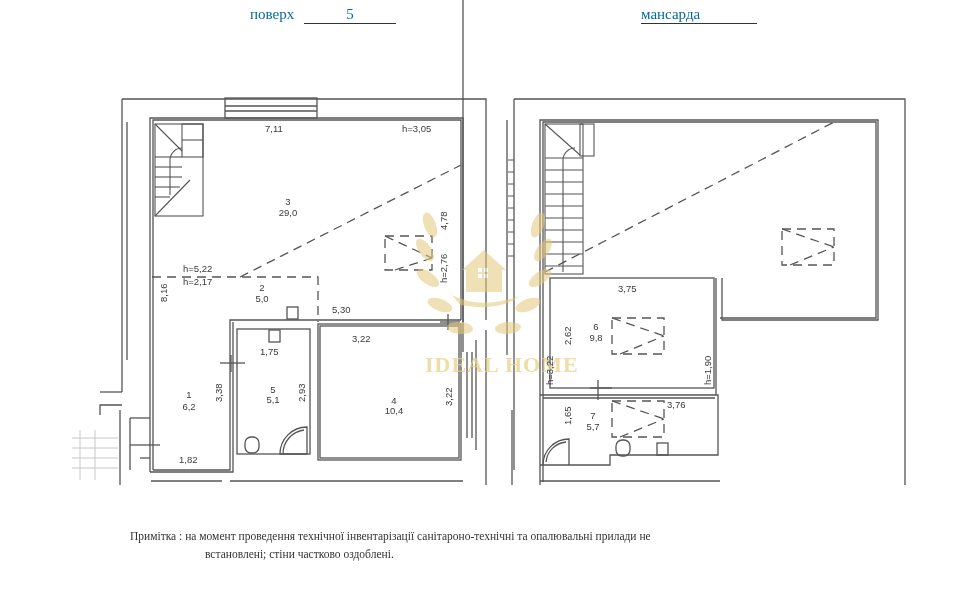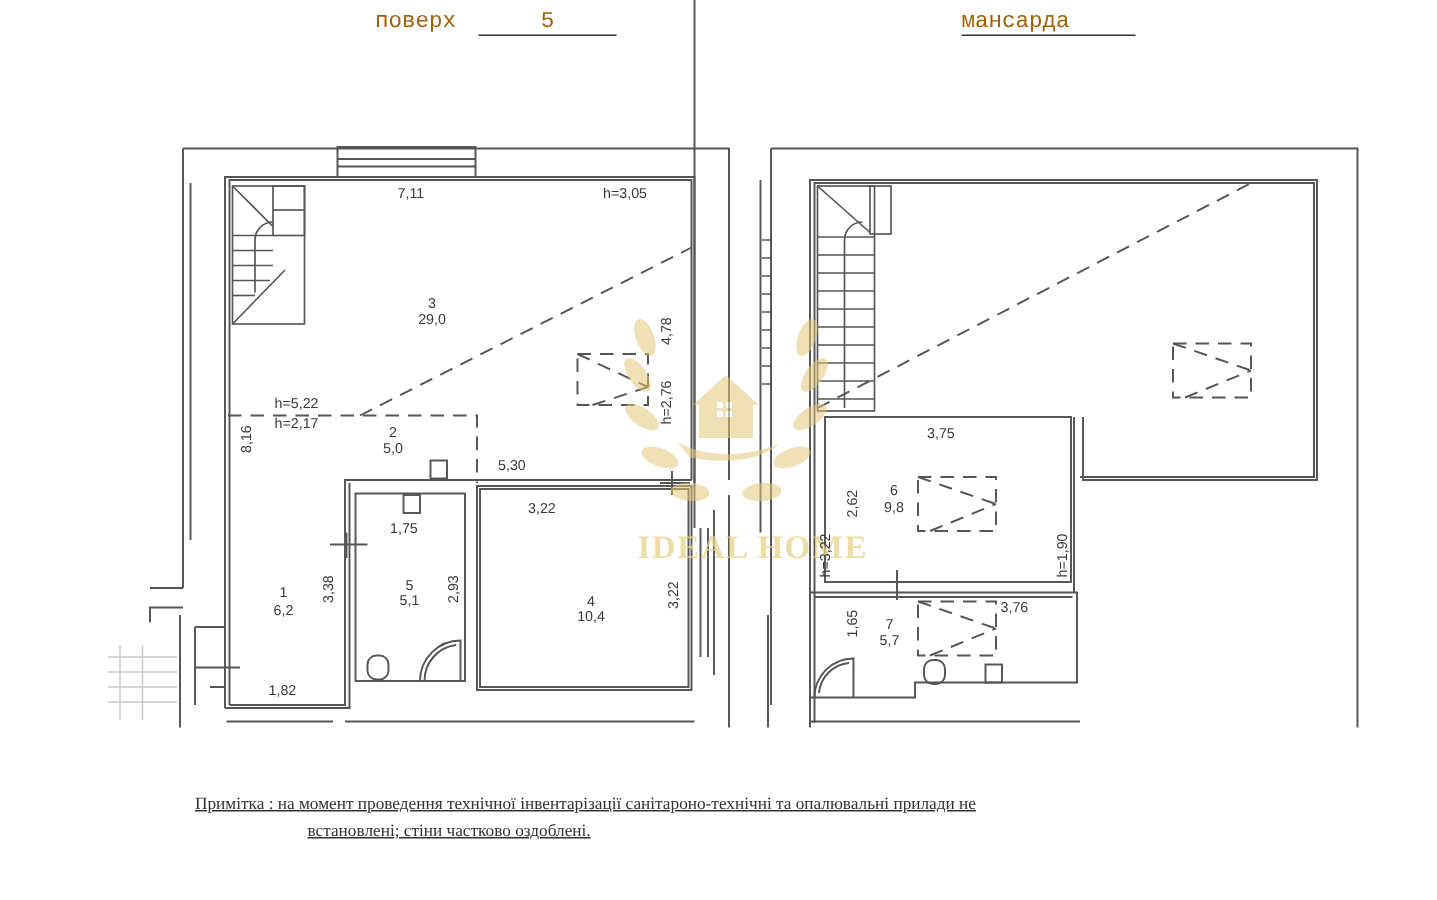--- a/index.html
+++ b/index.html
@@ -1,21 +1,21 @@
 <!DOCTYPE html>
 <html><head>
   <meta charset="utf-8">
   <style>
     html, body { margin: 0; padding: 0; background: #ffffff; }
     body { width: 958px; height: 600px; position: relative; overflow: hidden; font-family: "Liberation Sans", sans-serif; color: #333; }
-    .hdr { position: absolute; top: 6px; font-family: Liberation Mono, monospace; font-size: 15px; color: #a16207; }
+    .hdr { position: absolute; top: 6px; font-family: Liberation Serif, serif; font-size: 15px; color: #0369a1; }
     .hdr .line { display: inline-block; border-bottom: 1.5px solid #333; text-align: center; }
     #plan { position: absolute; left: 0; top: 0; }
     .lbl { font-family: "Liberation Sans", sans-serif; font-size: 9.5px; fill: #3a3a3a; }
-    .note { position: absolute; left: 130px; top: 527px; font-family: "Liberation Serif", serif; font-size: 11.5px; color: #333; line-height: 18px; text-decoration: underline; }
+    .note { position: absolute; left: 130px; top: 527px; font-family: "Liberation Serif", serif; font-size: 11.5px; color: #333; line-height: 18px; }
     .note .indent { padding-left: 75px; }
     .watermark-text { font-family: "Liberation Serif", serif; font-weight: bold; font-size: 22px; fill: #e8d28a; opacity: 0.75; letter-spacing: 1px; }
   </style>
 </head>
 <body>
 
 <div class="hdr" style="left:250px;">
   <span>поверх</span>
   <span class="line" style="width:92px; margin-left:6px;">5</span>
 </div>

